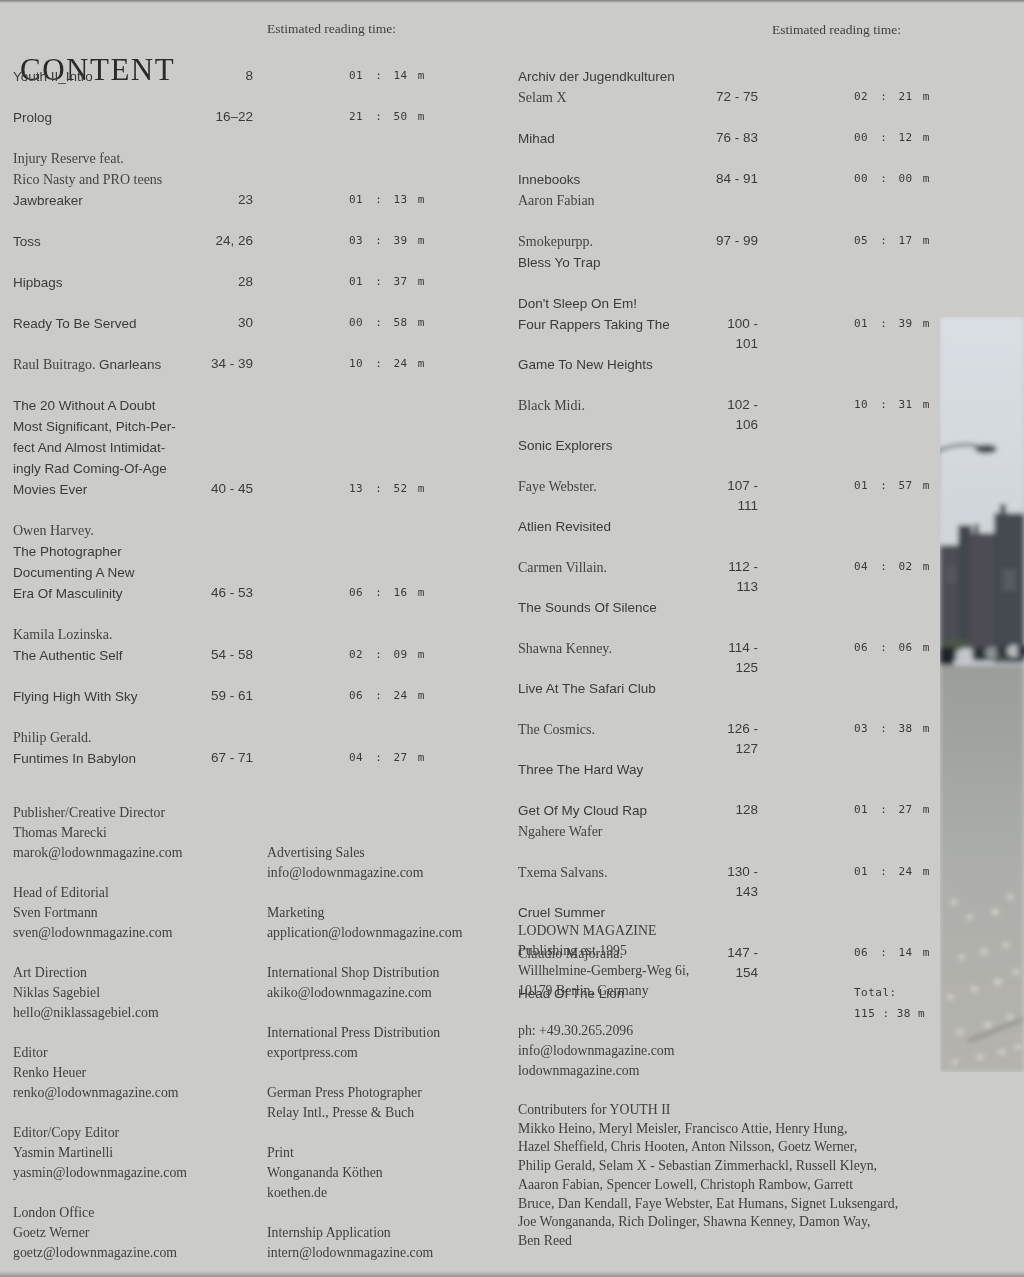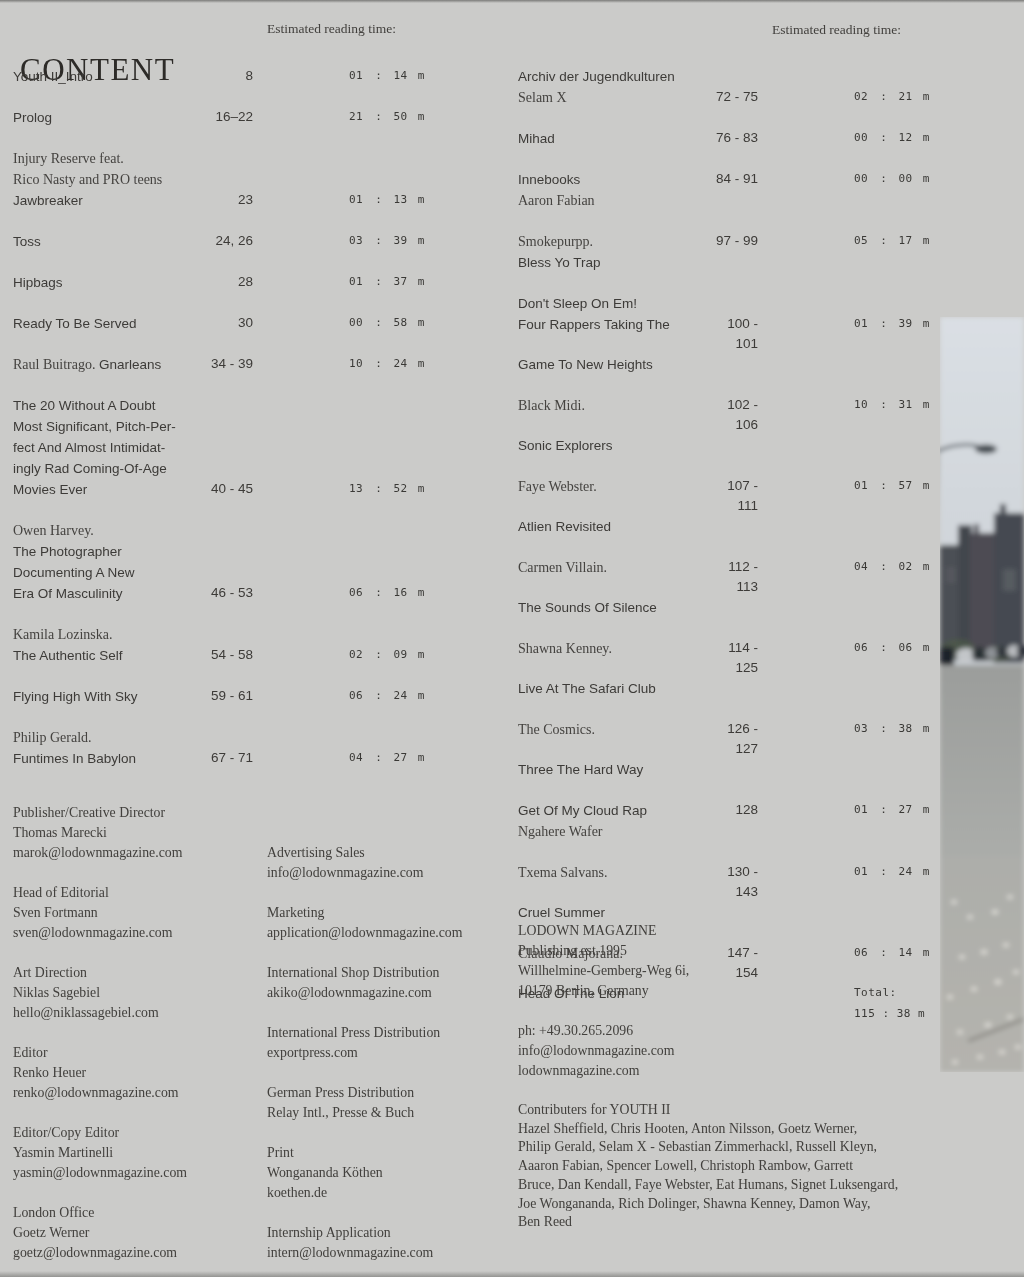--- a/index.html
+++ b/index.html
@@ -547,21 +547,21 @@
       </div>
       <div class="credit-block">
         <div class="credit-line">International Shop Distribution</div>
         <div class="credit-line">akiko@lodownmagazine.com</div>
       </div>
       <div class="credit-block">
         <div class="credit-line">International Press Distribution</div>
         <div class="credit-line">exportpress.com</div>
       </div>
       <div class="credit-block">
-        <div class="credit-line">German Press Distribution</div>
+        <div class="credit-line">German Press Photographer</div>
         <div class="credit-line">Relay Intl., Presse &amp; Buch</div>
       </div>
       <div class="credit-block">
         <div class="credit-line">Print</div>
         <div class="credit-line">Wongananda Köthen</div>
         <div class="credit-line">koethen.de</div>
       </div>
       <div class="credit-block">
         <div class="credit-line">Internship Application</div>
         <div class="credit-line">intern@lodownmagazine.com</div>
@@ -574,20 +574,21 @@
         <div class="credit-line">Willhelmine-Gemberg-Weg 6i,</div>
         <div class="credit-line">10179 Berlin, Germany</div>
       </div>
       <div class="credit-block">
         <div class="credit-line">ph: +49.30.265.2096</div>
         <div class="credit-line">info@lodownmagazine.com</div>
         <div class="credit-line">lodownmagazine.com</div>
       </div>
       <div class="credit-block contrib">
         <div class="credit-line">Contributers for YOUTH II</div>
+        <div class="credit-line">Mikko Heino, Meryl Meisler, Francisco Attie, Henry Hung,</div>
         <div class="credit-line">Hazel Sheffield, Chris Hooten, Anton Nilsson, Goetz Werner,</div>
         <div class="credit-line">Philip Gerald, Selam X - Sebastian Zimmerhackl, Russell Kleyn,</div>
         <div class="credit-line">Aaaron Fabian, Spencer Lowell, Christoph Rambow, Garrett</div>
         <div class="credit-line">Bruce, Dan Kendall, Faye Webster, Eat Humans, Signet Luksengard,</div>
         <div class="credit-line">Joe Wongananda, Rich Dolinger, Shawna Kenney, Damon Way,</div>
         <div class="credit-line">Ben Reed</div>
       </div>
     </div>
 
   <svg class="abs" id="street-photo" viewBox="0 0 84 755" preserveAspectRatio="none" aria-hidden="true">

